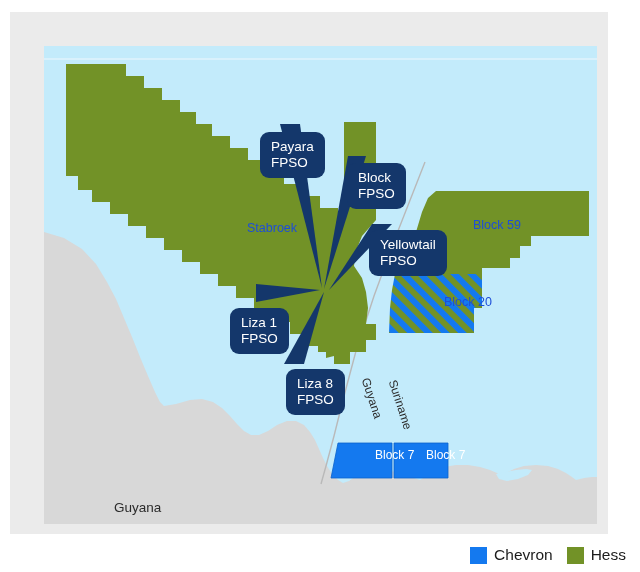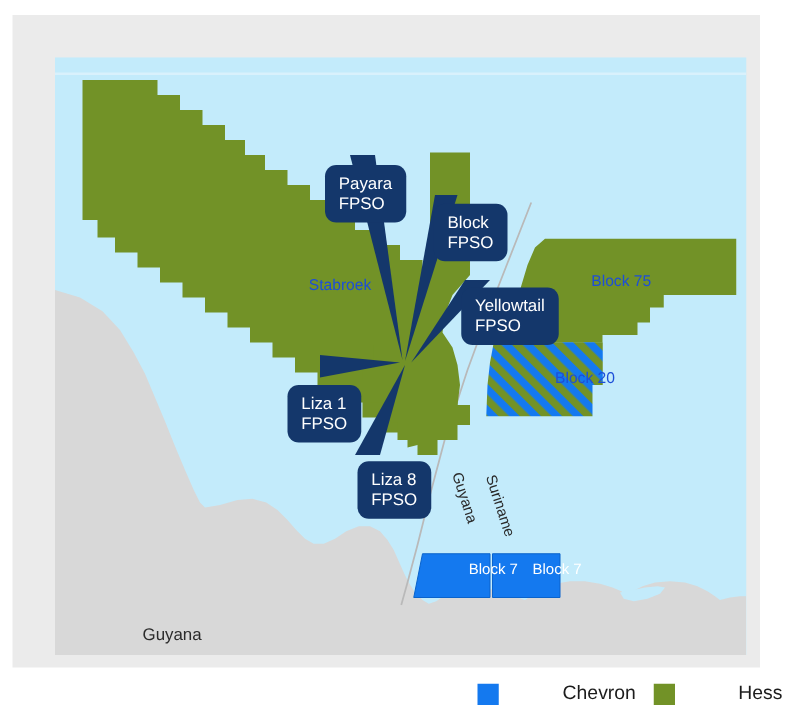--- a/index.html
+++ b/index.html
@@ -113,21 +113,20 @@
     align-items: center;
     gap: 7px;
   }
   .legend-swatch {
     width: 17px; height: 17px;
     display: block;
   }
   .legend-text {
     font-size: 15.5px;
     color: #1c1c1c;
-    margin-left: 44px;
   }
 </style>
 </head>
 <body>
 
 <div id="infographic">
 
   <div id="panel">
 
     <div id="map-stage">
@@ -223,21 +222,21 @@
             <polygon points="328,178 348,178 285,244"></polygon>
 
             <polygon points="212,238 212,256 276,244"></polygon>
 
             <polygon points="240,318 260,318 280,246"></polygon>
           </g>
         </g>
       </svg>
 
       <div class="area-label" id="label-stabroek">Stabroek</div>
-      <div class="area-label" id="label-block59">Block 75</div>
+      <div class="area-label" id="label-block59">Block 59</div>
       <div class="area-label" id="label-block42">Block 20</div>
       <div class="area-label" id="label-block5">Block 7</div>
       <div class="area-label" id="label-block7">Block 7</div>
 
       <div class="country-label" id="label-guyana-land">Guyana</div>
 
       <div class="border-label" id="label-guyana-border">Guyana</div>
       <div class="border-label" id="label-suriname-border">Suriname</div>
 
       <div class="callout" id="callout-payara">

